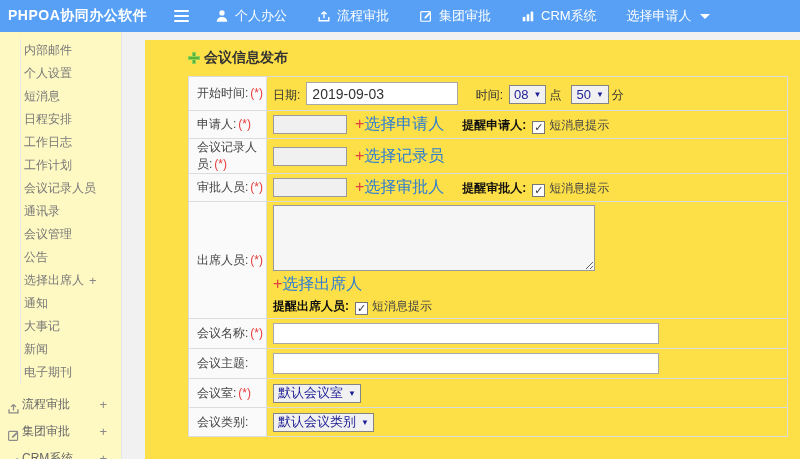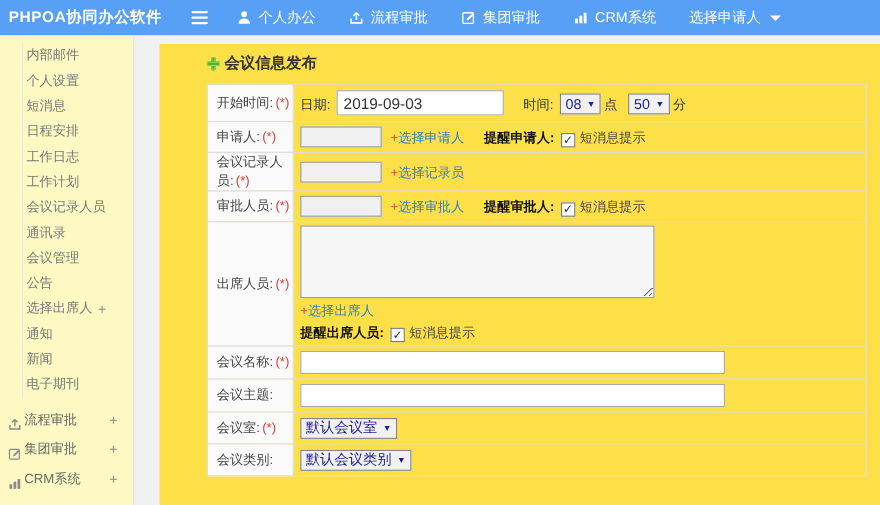--- a/index.html
+++ b/index.html
@@ -51,21 +51,21 @@
   input.date-in { width:152px; height:23px; border:1px solid #a9a9a9; padding:0 5px;
     font-size:14px; color:#333; font-family:inherit; }
   .sel { display:inline-flex; align-items:center; height:19px; border:1px solid #848484;
     background:#f1f1f1; padding:0 4px; color:#1c1c96; font-size:13px; cursor:pointer; white-space:nowrap; }
   .sel .sc { font-size:8px; margin-left:5px; color:#1c1c96; }
   .unit { margin:0 10px 0 3px; color:#333; }
   input.small-in { width:74px; height:19px; border:1px solid #9a9a9a; background:#f0f0f0; padding:0 4px; font-family:inherit; }
   input.wide-in { width:386px; height:21px; border:1px solid #a9a9a9; padding:0 5px; font-family:inherit; }
   textarea.att { width:322px; height:66px; border:1px solid #9a9a9a; background:#f6f6f6;
     resize:both; font-family:inherit; }
-  a.pick { font-size:12px; text-decoration:none; margin-left:8px; cursor:pointer; }
+  a.pick { font-size:16px; text-decoration:none; margin-left:8px; cursor:pointer; }
   a.pick .lp { color:#e04040; }
   a.pick .lt { color:#2d7dd2; }
   .remind { font-weight:bold; color:#111; margin-left:18px; }
   .cbx { display:inline-flex; align-items:center; justify-content:center; width:13px; height:13px;
     border:1px solid #777; background:#fff; font-size:11px; color:#333; margin:0 4px 0 6px;
     vertical-align:-2px; cursor:pointer; }
   .sms { color:#444; }
 </style>
 </head>
 <body>
@@ -129,20 +129,21 @@
     <li>短消息</li>
     <li>日程安排</li>
     <li>工作日志</li>
     <li>工作计划</li>
     <li>会议记录人员</li>
     <li>通讯录</li>
     <li>会议管理</li>
     <li>公告</li>
     <li><span>选择出席人</span><span class="plus">+</span></li>
     <li>通知</li>
+    <li>大事记</li>
     <li>新闻</li>
     <li>电子期刊</li>
   </ul>
   <ul class="side-sections">
     <li>
       <span class="s-ico"><svg width="13" height="13" viewBox="0 0 16 16" fill="none" stroke="#8a8a8a" stroke-width="1.6">
             <path d="M2.5 9v4.5h11V9"></path>
             <path d="M8 10.5V3M8 3L5 6M8 3l3 3"></path>
           </svg></span>
       <span>流程审批</span>

